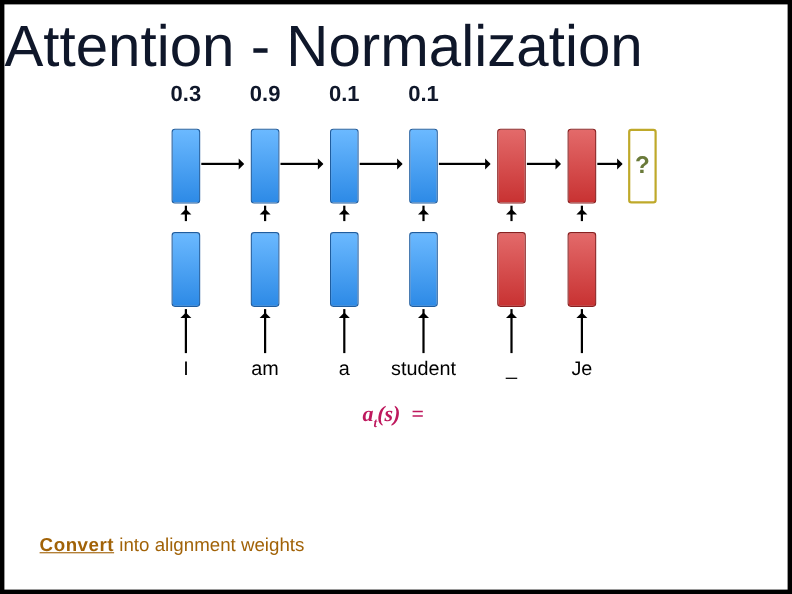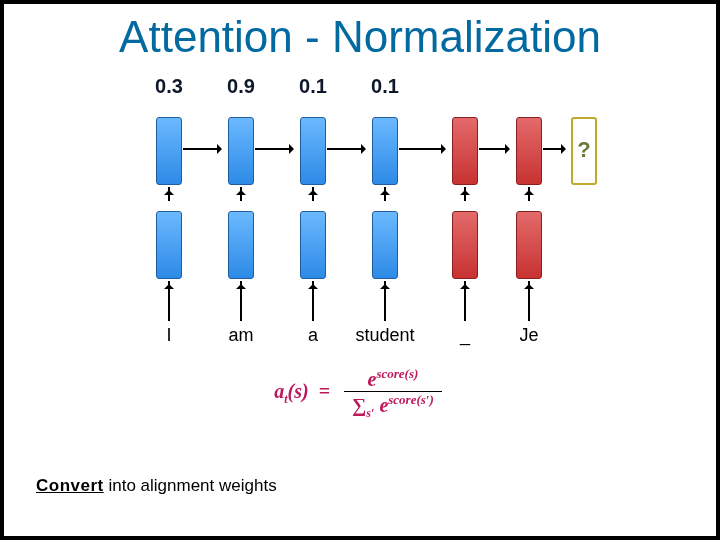--- a/index.html
+++ b/index.html
@@ -1,17 +1,17 @@
 <!DOCTYPE html>
 <html><head>
 <meta charset="utf-8">
 <style>
   html,body{margin:0;padding:0;width:720px;height:540px;background:#000;font-family:Arial,Helvetica,sans-serif;}
   .slide{position:absolute;top:4px;left:4px;width:712px;height:532px;background:#fff;}
-  .title{position:absolute;top:8px;left:0;width:100%;text-align:center;font-size:44px;font-weight:400;color:#0369a1;}
+  .title{position:absolute;top:8px;left:0;width:100%;font-size:53px;font-weight:400;color:#0f172a;}
   .diagram{position:absolute;top:75px;left:135px;width:450px;height:275px;}
   
   .col{position:absolute;width:60px;text-align:center;}
   .col.c1{left:0px;} .col.c2{left:72px;} .col.c3{left:144px;} .col.c4{left:216px;}
   .col.c5{left:296px;} .col.c6{left:360px;} .col.c7{left:415px;}
   .wnum{position:absolute;top:-4px;width:100%;font-size:20px;font-weight:700;color:#0f172a;}
   .block{position:absolute;left:17px;width:26px;height:68px;border-radius:3px;box-sizing:border-box;}
   .top{top:38px;} .bot{top:132px;}
   .blue{background:linear-gradient(to bottom,#6bb9ff,#2d8ae6);border:1px solid #1e5da0;}
   .red{background:linear-gradient(to bottom,#e36a6a,#c83232);border:1px solid #8a1f1f;}
@@ -32,21 +32,21 @@
   .harrow:after{content:"";position:absolute;right:0;top:-3px;border:5px solid transparent;border-left-color:#000;}
   .h1{left:44px;width:44px;} .h2{left:116px;width:44px;} .h3{left:188px;width:44px;}
   .h4{left:260px;width:52px;} .h5{left:340px;width:36px;} .h6{left:404px;width:28px;}
   
   .formula{position:absolute;top:362px;left:0;width:100%;text-align:center;font-family:'Cambria Math','Times New Roman',serif;font-size:20px;color:#be185d;font-weight:bold;}
   .formula .frac{display:inline-block;vertical-align:middle;text-align:center;margin:0 4px;}
   .formula .num{display:block;padding:0 8px;border-bottom:1.5px solid #000;font-style:italic;}
   .formula .den{display:block;padding:0 8px;font-style:italic;}
   .formula sup{font-size:13px;font-style:italic;}
   .formula sub{font-size:12px;font-style:italic;}
-  .caption{position:absolute;bottom:40px;left:32px;font-size:17px;color:#000000;}
+  .caption{position:absolute;bottom:30px;left:32px;font-size:17px;color:#a16207;}
   .caption b{font-weight:900;text-decoration:underline;letter-spacing:.5px;}
 </style>
 </head>
 <body>
 
 <div class="slide">
   <div class="title">Attention - Normalization</div>
 
   <div class="diagram">
 
@@ -108,22 +108,18 @@
 
     <div class="col c7">
       <div class="block top green"></div>
       <div class="qmark">?</div>
     </div>
   </div>
 
   <div class="formula">
     <span style="font-style:italic"><span>a</span><sub>t</sub>(<span>s</span>)</span>
     &nbsp;<span>=</span>&nbsp;
-    <span class="frac">
-      <span class="num"><span>e</span><sup>score(s)</sup></span>
-      <span class="den"><span>∑</span><sub>s′</sub>&nbsp;<span>e</span><sup>score(s′)</sup></span>
-    </span>
   </div>
 
   <div class="caption">
     <b>Convert</b><span> into alignment weights</span>
   </div>
 </div>
 
 </body></html>

